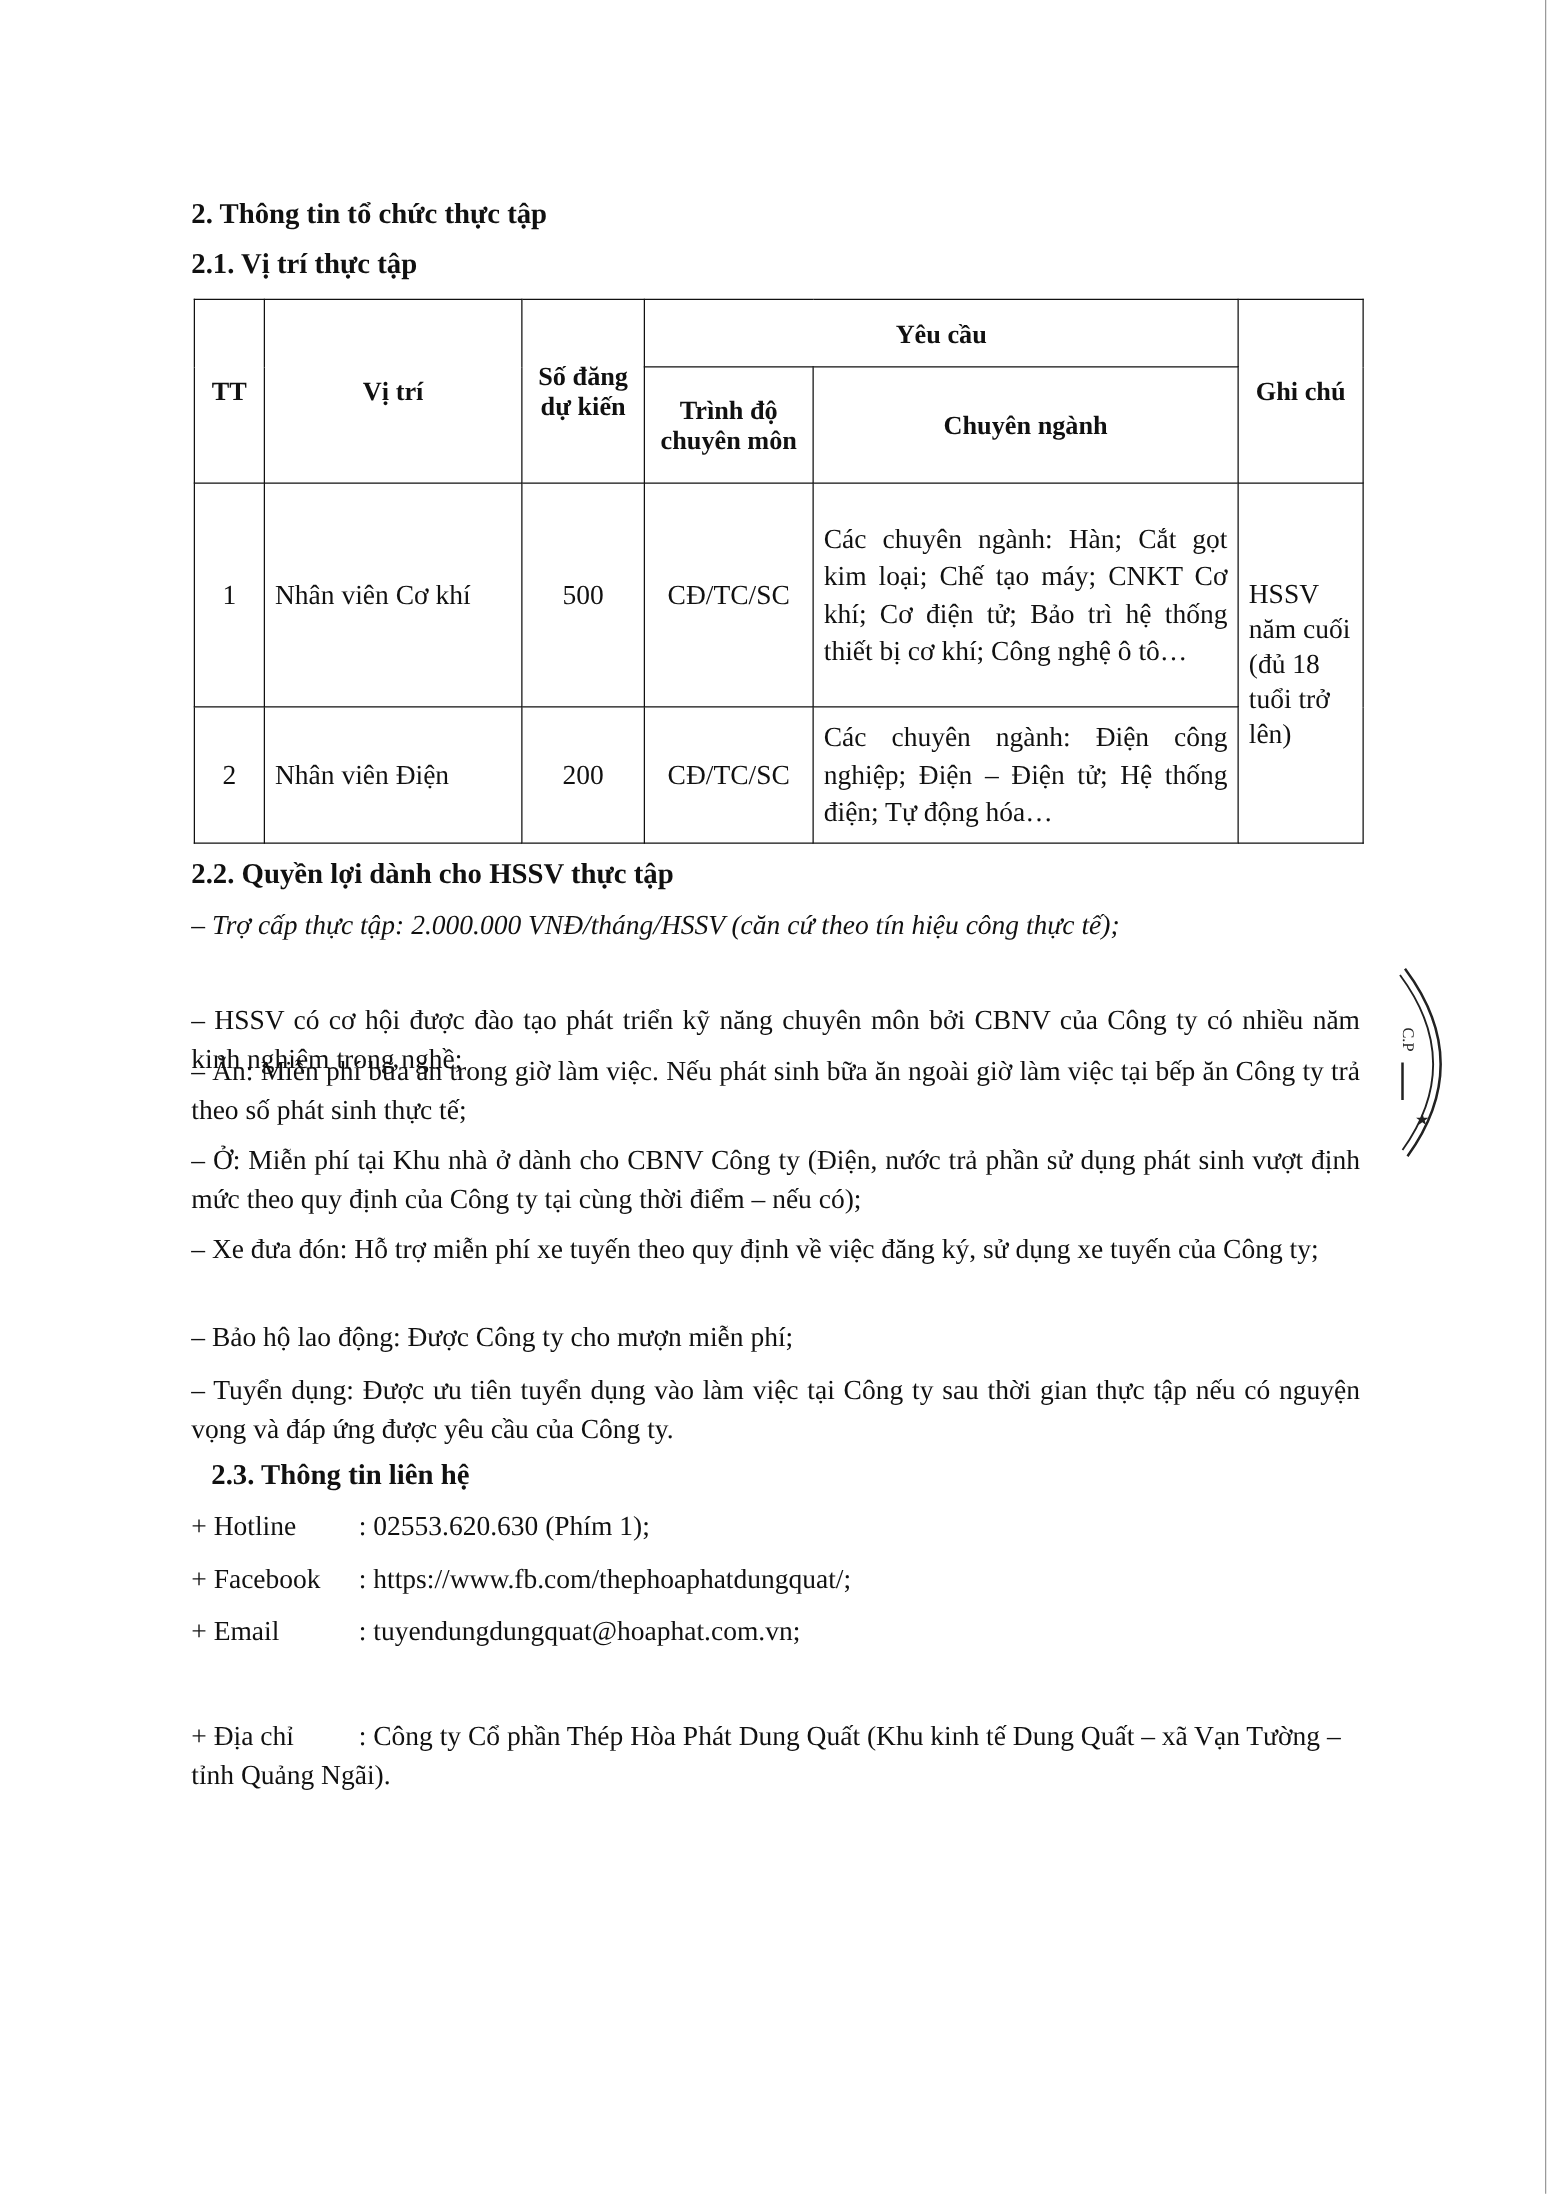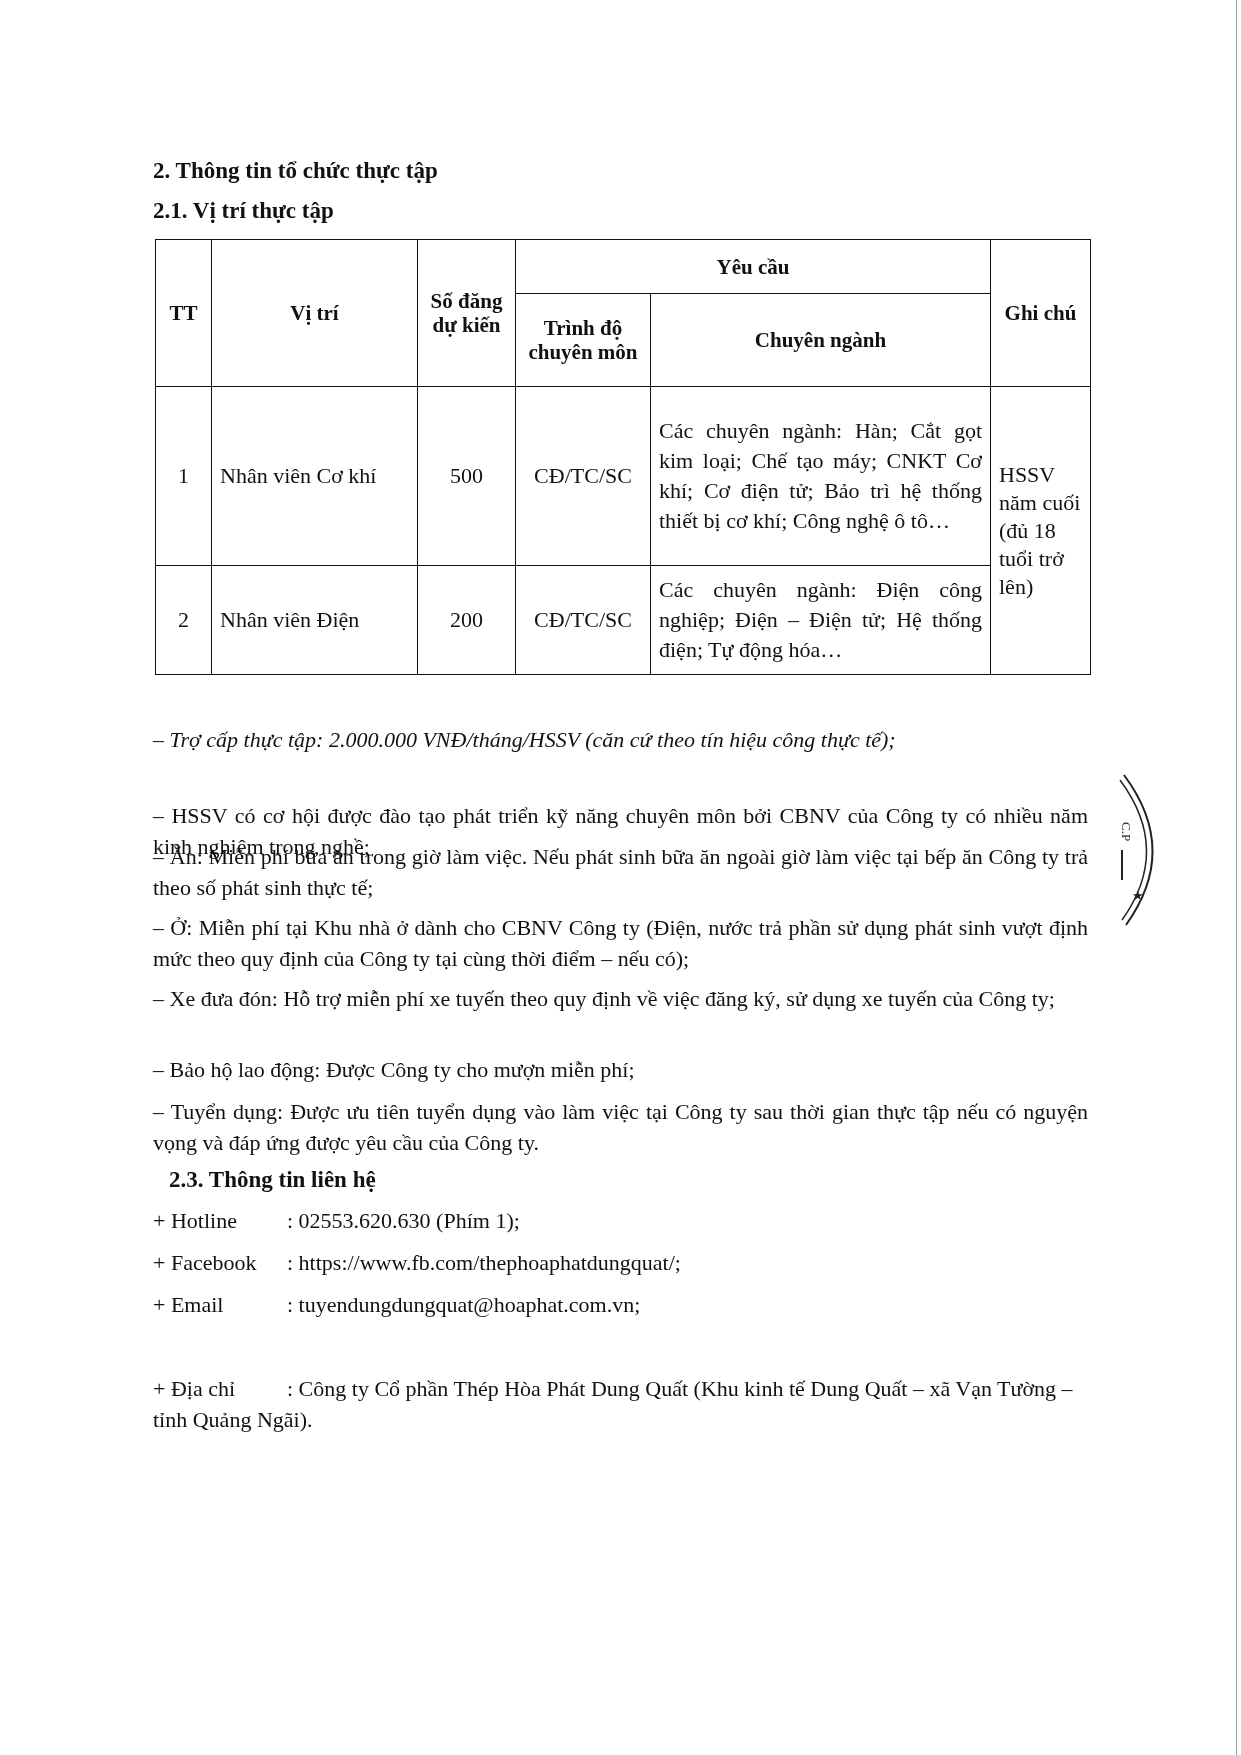--- a/index.html
+++ b/index.html
@@ -62,20 +62,21 @@
     <tr style="height:109px">
       <td class="c">2</td>
       <td>Nhân viên Điện</td>
       <td class="c">200</td>
       <td class="c">CĐ/TC/SC</td>
       <td class="j">Các chuyên ngành: Điện công nghiệp; Điện – Điện tử; Hệ thống điện; Tự động hóa…</td>
     </tr>
   </tbody>
     </table>
 
+  <div class="h" style="top:686px;">2.2. Quyền lợi dành cho HSSV thực tập</div>
   <div class="para" style="top:724px;font-style:italic;">– Trợ cấp thực tập: 2.000.000 VNĐ/tháng/HSSV (căn cứ theo tín hiệu công thực tế);</div>
   <div class="para" style="top:800px;">– HSSV có cơ hội được đào tạo phát triển kỹ năng chuyên môn bởi CBNV của Công ty có nhiều năm kinh nghiệm trong nghề;</div>
   <div class="para" style="top:841px;">– Ăn: Miễn phí bữa ăn trong giờ làm việc. Nếu phát sinh bữa ăn ngoài giờ làm việc tại bếp ăn Công ty trả theo số phát sinh thực tế;</div>
   <div class="para" style="top:912px;">– Ở: Miễn phí tại Khu nhà ở dành cho CBNV Công ty (Điện, nước trả phần sử dụng phát sinh vượt định mức theo quy định của Công ty tại cùng thời điểm – nếu có);</div>
   <div class="para" style="top:1054px;">– Bảo hộ lao động: Được Công ty cho mượn miễn phí;</div>
   <div class="para" style="top:983px;">– Xe đưa đón: Hỗ trợ miễn phí xe tuyến theo quy định về việc đăng ký, sử dụng xe tuyến của Công ty;</div>
   <div class="para" style="top:1096px;">– Tuyển dụng: Được ưu tiên tuyển dụng vào làm việc tại Công ty sau thời gian thực tập nếu có nguyện vọng và đáp ứng được yêu cầu của Công ty.</div>
 
   <div class="h" style="top:1167px;margin-left:16px;">2.3. Thông tin liên hệ</div>
 

